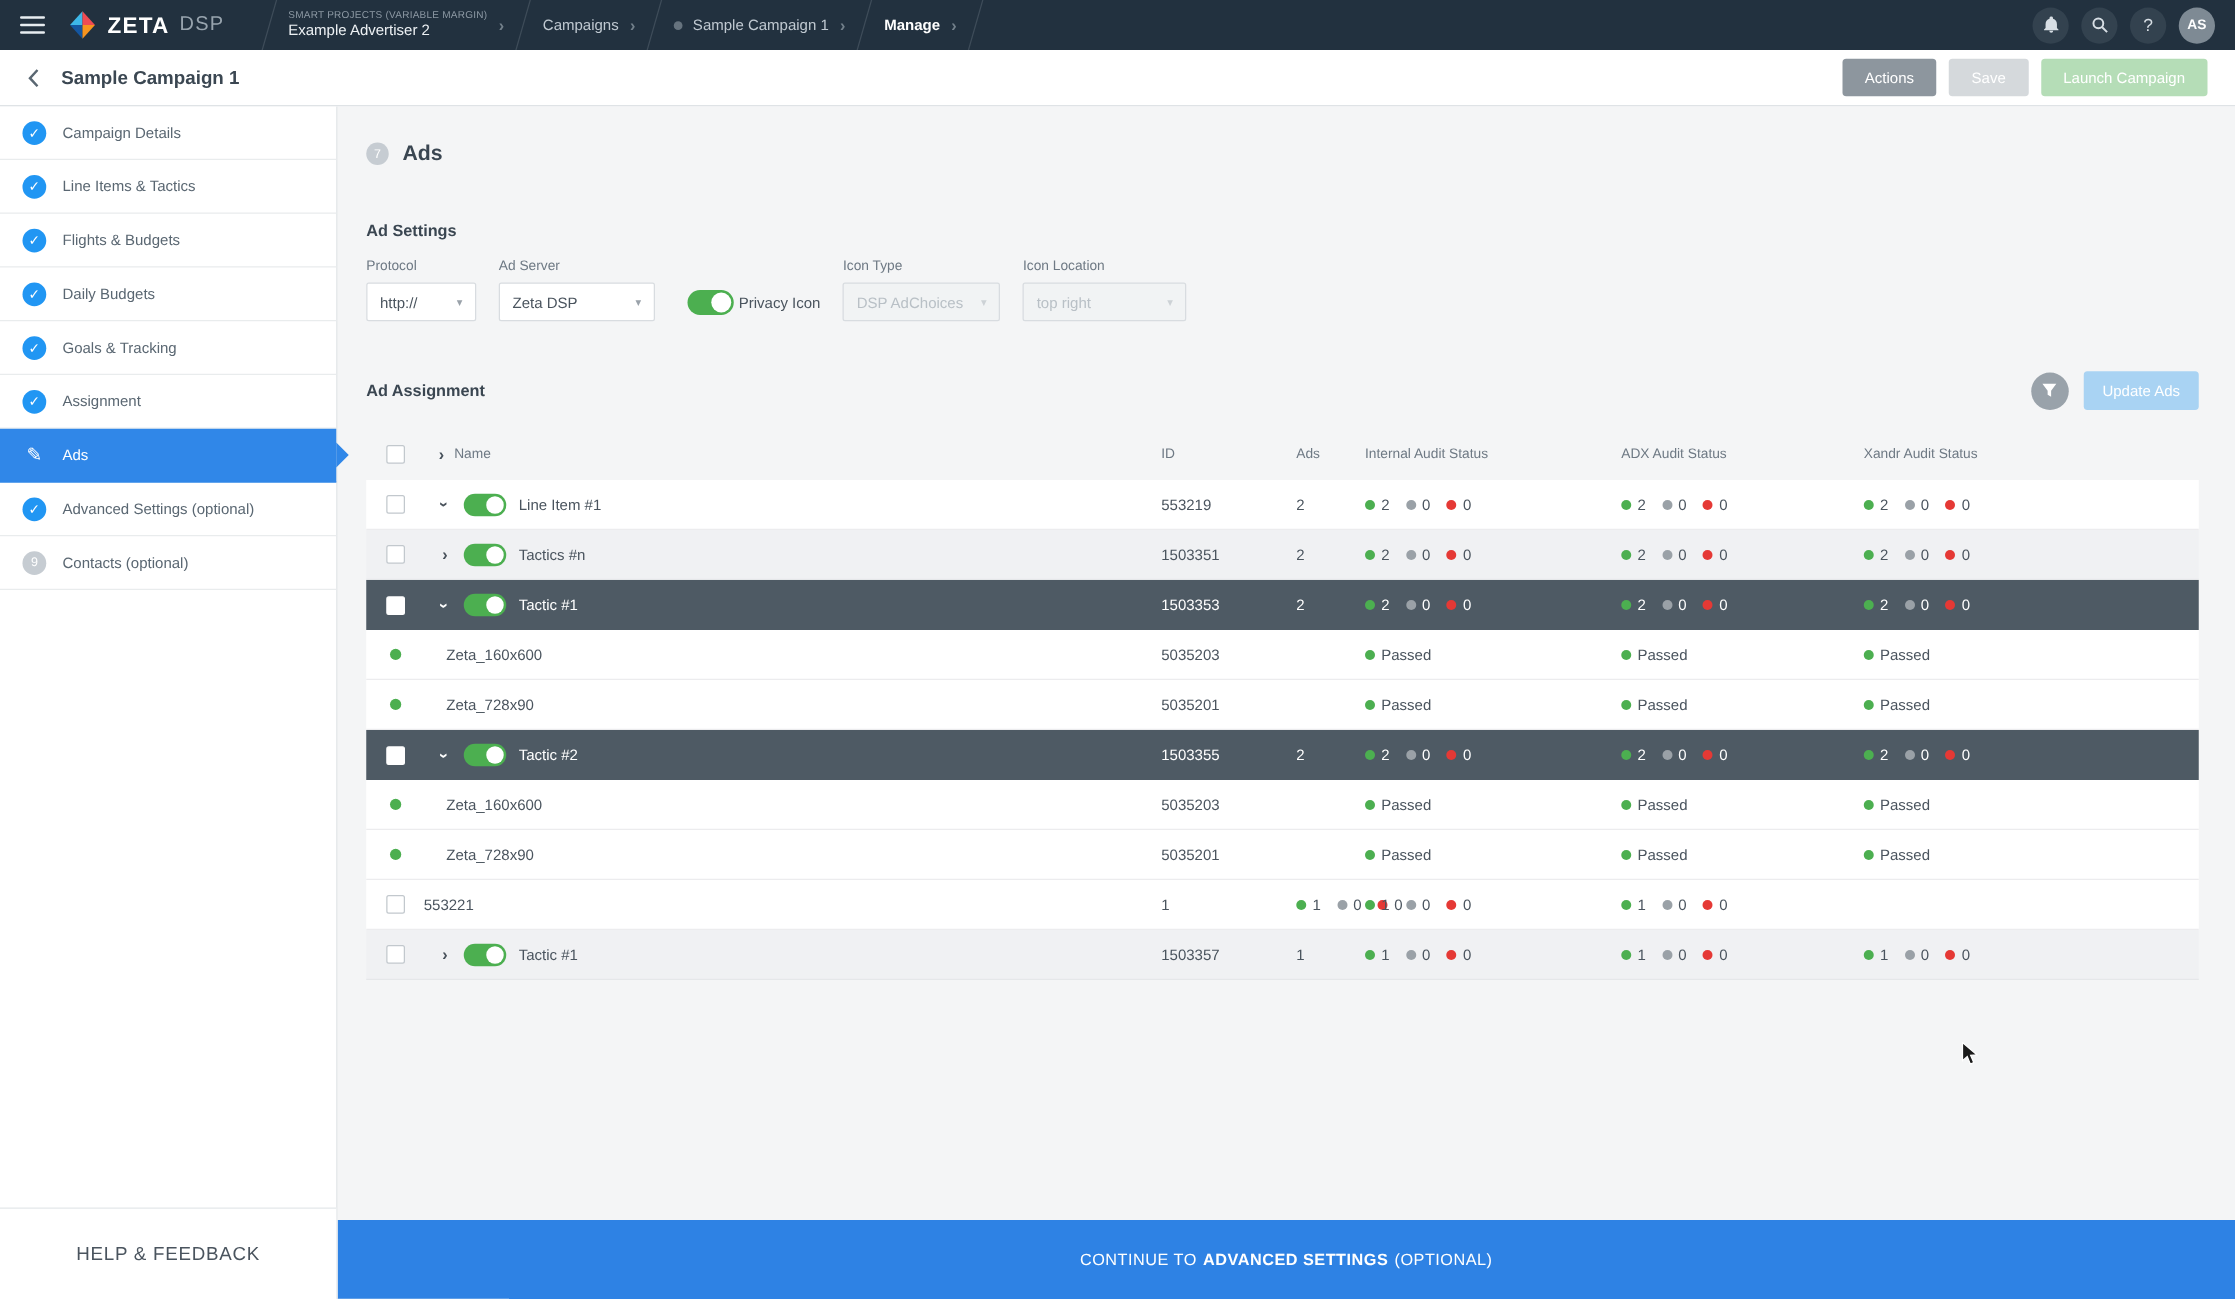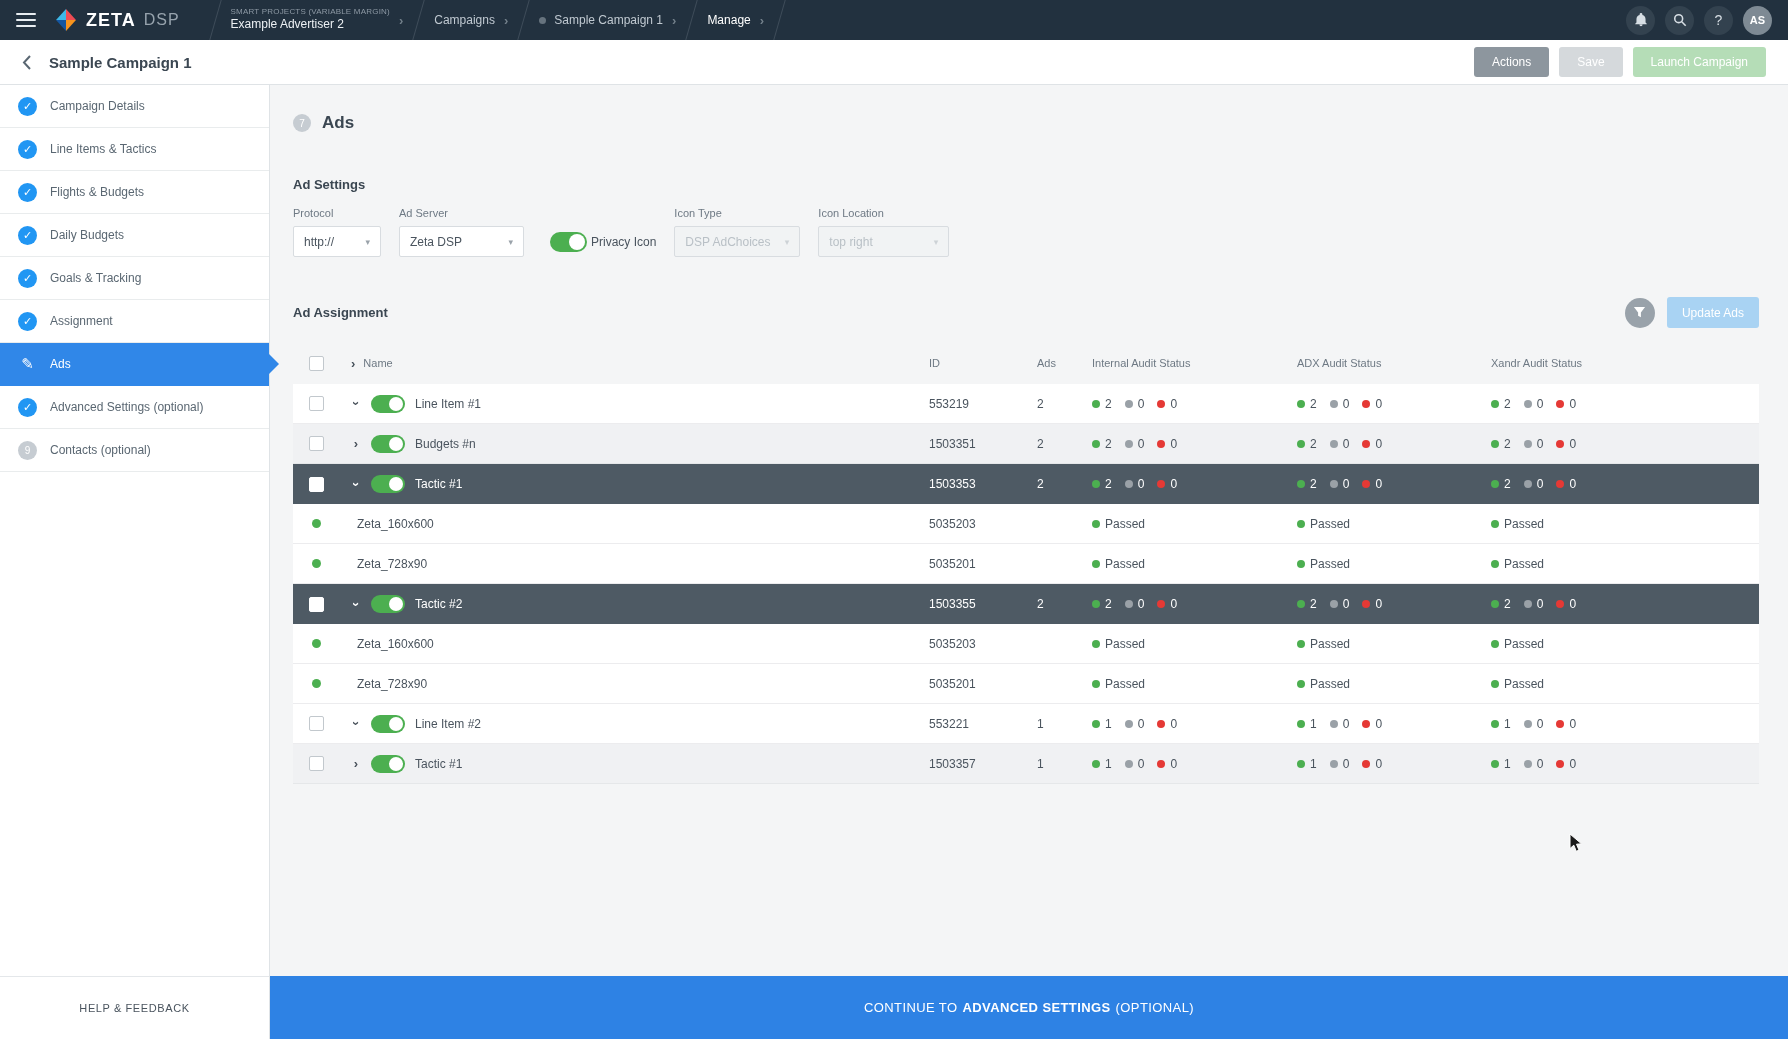--- a/index.html
+++ b/index.html
@@ -10,21 +10,21 @@
 .topbar{height:40px;background:#22313f;display:flex;align-items:center;padding:13px 16px;color:#cfd6dc;position:relative;z-index:4;overflow:hidden}
 .hamburger{width:20px;display:flex;flex-direction:column;gap:4px;cursor:pointer;margin-right:18px}
 .hamburger span{height:2px;background:#e8edf1;border-radius:1px}
 .brand{display:flex;align-items:center;gap:8px}
 .brand .zeta{font-size:18px;font-weight:bold;color:#fff;letter-spacing:1px}
 .brand .dsp{font-size:16px;color:#97a3ad;letter-spacing:1px}
 .crumbs{display:flex;align-items:center;height:40px;margin-left:20px}
 .bc-slash{width:1px;height:52px;background:#3e4c59;transform:rotate(16deg);margin:0 15px;flex:none}
 .bc-chev{color:#73808b;font-size:13px;font-weight:bold;margin-left:9px}
 .crumb{font-size:12px;color:#c0c9d1;display:flex;align-items:center;cursor:pointer;white-space:nowrap}
-.crumb.manage{color:#fff;font-weight:normal}
+.crumb.manage{color:#fff;font-weight:bold}
 .adv-block{display:flex;flex-direction:column;line-height:1.3;cursor:pointer}
 .adv-block .proj{font-size:8px;color:#8d99a4;letter-spacing:.2px;white-space:nowrap}
 .adv-block .adv{font-size:12px;color:#edf1f4;white-space:nowrap}
 .c-dot{width:7px;height:7px;border-radius:50%;background:#66737e;margin-right:8px;flex:none}
 .tb-right{margin-left:auto;display:flex;gap:10px;align-items:center}
 .tb-circle{width:29px;height:29px;border-radius:50%;background:#33424f;display:flex;align-items:center;justify-content:center;color:#d7dee4;font-size:14px;cursor:pointer;flex:none}
 .tb-circle.avatar{background:#7e8a94;color:#fff;font-size:11px;font-weight:bold}
 
 
 .pagehead{height:45px;background:#fff;border-bottom:1px solid #dfe3e6;display:flex;align-items:center;padding:0 22px;position:relative;z-index:3}
@@ -39,21 +39,21 @@
 
 .app-body{display:flex;height:954px}
 .sidebar{width:270px;background:#fff;border-right:1px solid #dfe3e6;display:flex;flex-direction:column;position:relative;z-index:2}
 .side-item{height:43px;border-bottom:1px solid #e9eced;display:flex;align-items:center;gap:13px;padding:0 18px;font-size:12px;color:#5a6772;cursor:pointer;position:relative}
 .s-icon{width:19px;height:19px;border-radius:50%;display:flex;align-items:center;justify-content:center;font-size:11px;flex:none}
 .s-icon.done{background:#2196f3;color:#fff}
 .s-icon.num{background:#c6ccd2;color:#fff;font-size:10px}
 .s-icon.pencil{background:transparent;color:#fff;font-size:15px}
 .side-item.active{background:#3087e8;color:#fff;border-bottom-color:#3087e8}
 .side-item.active::after{content:"";position:absolute;right:-10px;top:50%;transform:translateY(-50%);border-top:10px solid transparent;border-bottom:10px solid transparent;border-left:10px solid #3087e8}
-.side-help{margin-top:auto;height:63px;border-top:1px solid #e4e7ea;display:flex;align-items:center;justify-content:center;font-size:11px;letter-spacing:.6px;color:#4a545e;cursor:pointer;background:#fff}
+.side-help{margin-top:auto;height:73px;border-top:1px solid #e4e7ea;display:flex;align-items:center;justify-content:center;font-size:15px;letter-spacing:.6px;color:#4a545e;cursor:pointer;background:#fff}
 
 .main{flex:1;display:flex;flex-direction:column;min-width:0}
 .main-scroll{flex:1;padding:28px 29px 0 23px;overflow:hidden}
 .title-row{display:flex;align-items:center;gap:11px}
 .step-circle{width:18px;height:18px;border-radius:50%;background:#c6ccd2;color:#fff;font-size:10px;display:flex;align-items:center;justify-content:center;flex:none}
 .title-row h2{font-size:17px;color:#3a4651;font-weight:bold}
 .section-label{font-size:13px;font-weight:bold;color:#3a4651}
 
 
 .ad-settings{margin-top:44px}
@@ -361,21 +361,21 @@
                   </span>
                 </div>
               </div>
               <div class="trow r-light">
                 <div class="c-check">
                   <span class="checkbox"></span>
                 </div>
                 <div class="c-name">
                   <span class="chev">›</span>
                   <span class="tgl small"></span>
-                  <span class="nm">Budgets #n</span>
+                  <span class="nm">Tactics #n</span>
                 </div>
                 <div>1503351</div>
                 <div>2</div>
                 <div class="c-audit">
                   <span class="pair">
                     <span class="dot" style="background: rgb(76, 175, 80);"></span>
                     <span class="num">2</span>
                   </span>
                   <span class="pair">
                     <span class="dot" style="background: rgb(154, 161, 167);"></span>
@@ -631,25 +631,20 @@
                 <div class="c-audit">
                   <span class="pair">
                     <span class="dot" style="background: rgb(76, 175, 80);"></span>
                     <span class="num">Passed</span>
                   </span>
                 </div>
               </div>
               <div class="trow r-white">
                 <div class="c-check">
                   <span class="checkbox"></span>
-                </div>
-                <div class="c-name">
-                  <span class="chev down">›</span>
-                  <span class="tgl small"></span>
-                  <span class="nm bold">Line Item #2</span>
                 </div>
                 <div>553221</div>
                 <div>1</div>
                 <div class="c-audit">
                   <span class="pair">
                     <span class="dot" style="background: rgb(76, 175, 80);"></span>
                     <span class="num">1</span>
                   </span>
                   <span class="pair">
                     <span class="dot" style="background: rgb(154, 161, 167);"></span>

